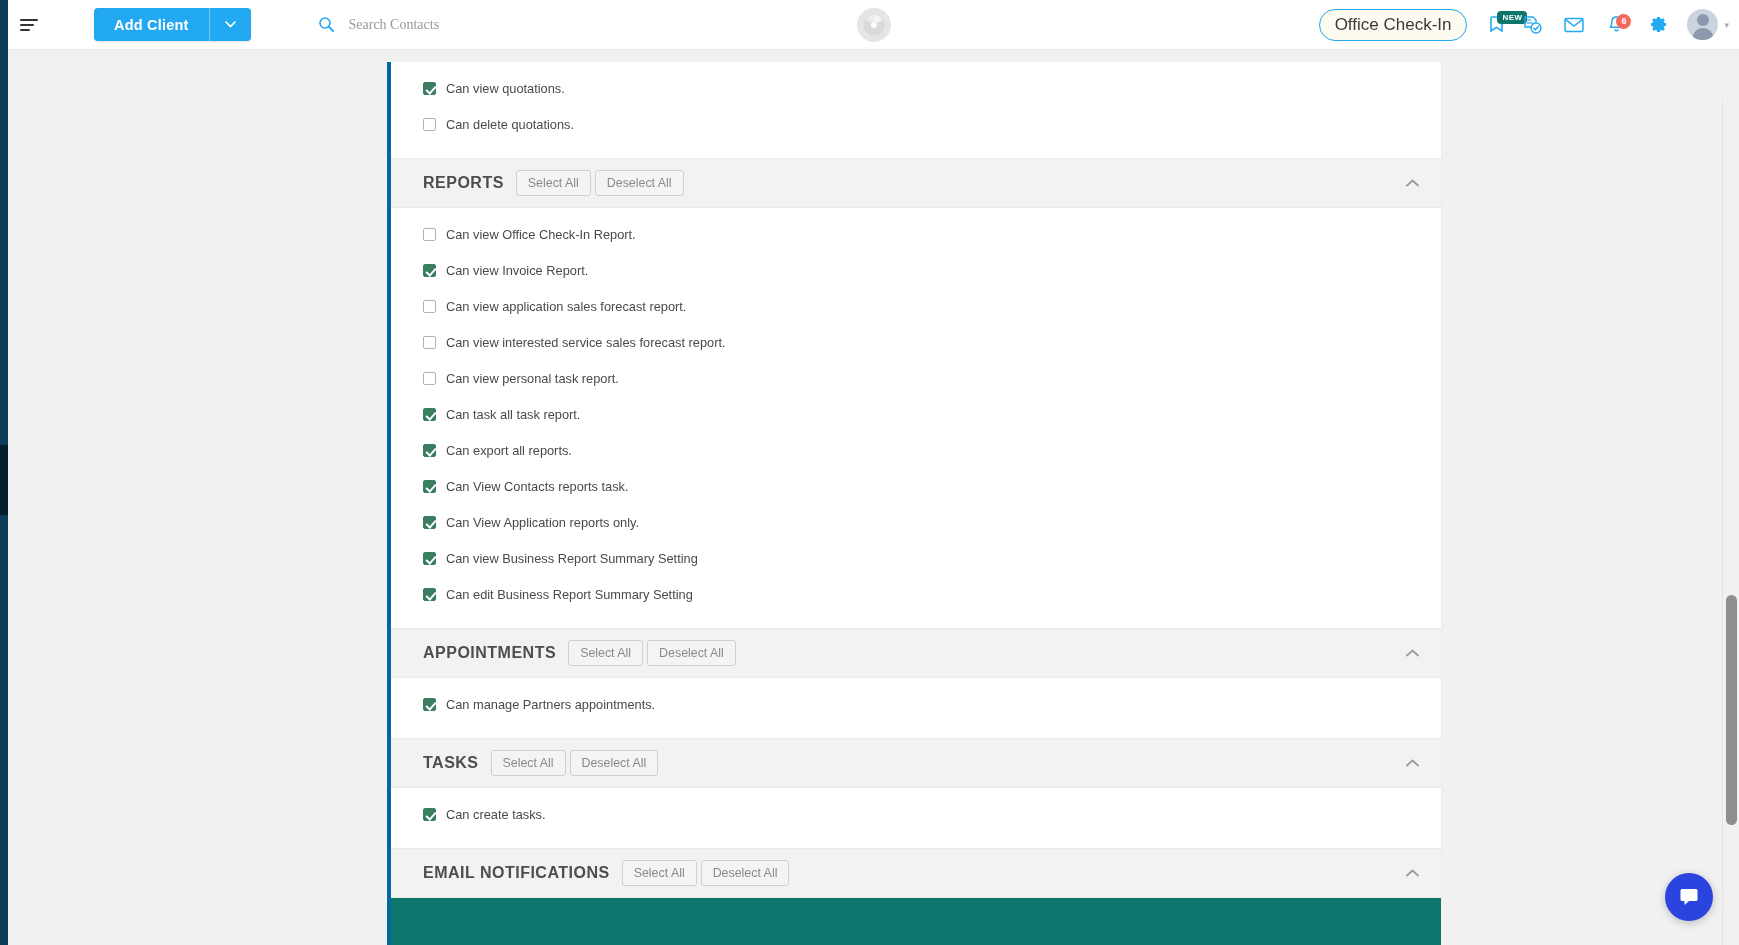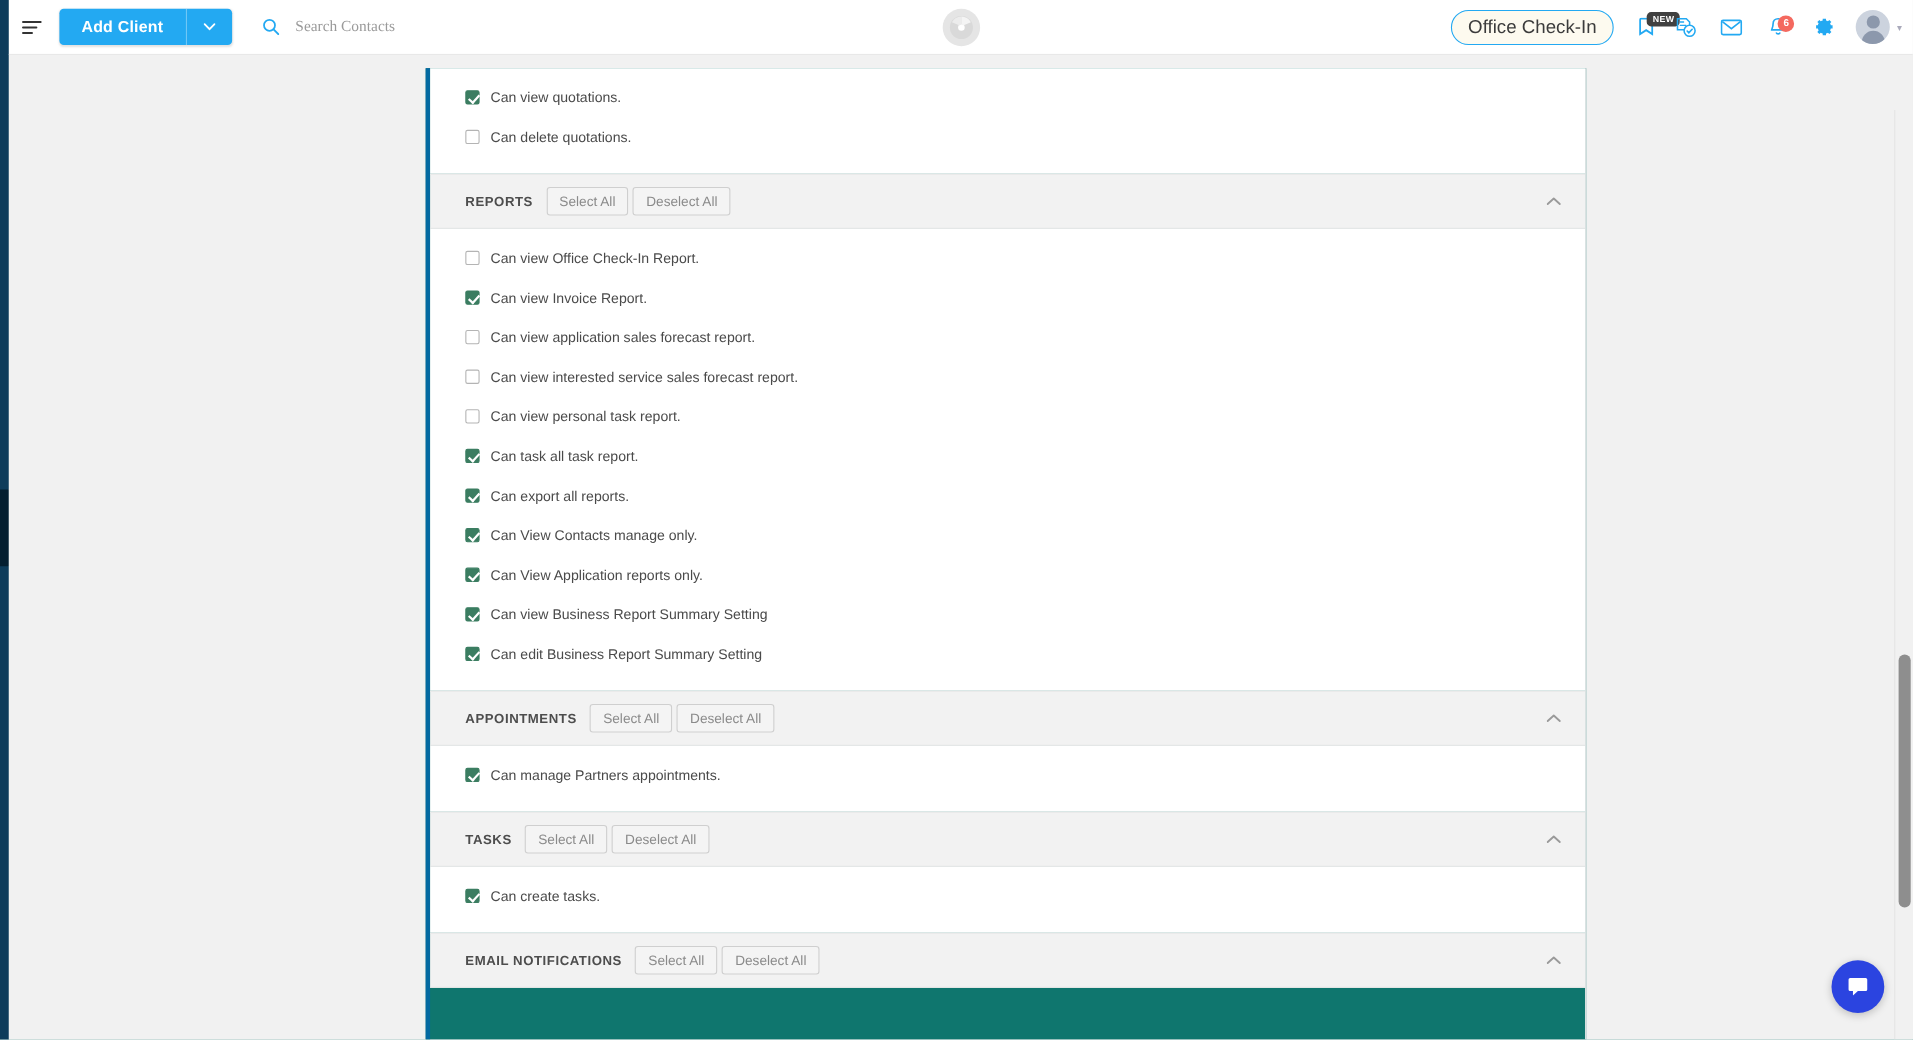--- a/index.html
+++ b/index.html
@@ -21,20 +21,21 @@
   .left-rail .seg-b { position:absolute; top:445px;left:0; width:8px; height:70px;  background:#041e30; }
   .left-rail .seg-c { position:absolute; top:515px;left:0; width:8px; height:430px; background:#0e3c5b; }
 
   
   .topbar {
     position: absolute; left: 8px; top: 0; right: 0; height: 50px;
     background: #ffffff;
     display: flex; align-items: center;
     border-bottom: 1px solid #e8e8e8;
     z-index: 20;
+    gap: 40px;
   }
   .hamburger {
     width: 42px; display:flex; align-items:center; justify-content:center;
     cursor: pointer;
   }
   .hamburger svg { display:block; }
 
   .add-client {
     display: flex; align-items: stretch; height: 33px;
     border-radius: 4px; overflow: hidden;
@@ -80,21 +81,21 @@
     font-size: 17px; padding: 5px 15px; white-space: nowrap;
     cursor: pointer; margin-right: 14px;
   }
   .ico-btn {
     position: relative; width: 34px; height: 36px;
     display: flex; align-items: center; justify-content: center;
     cursor: pointer;
   }
   .badge-new {
     position: absolute; top: 4px; left: 16px;
-    background: #404040; color: #fff; font-size: 8px; font-weight: bold;
+    background: #0f766e; color: #fff; font-size: 8px; font-weight: bold;
     padding: 2px 5px; border-radius: 4px; letter-spacing: .4px;
   }
   .badge-count {
     position: absolute; top: 7px; left: 17px;
     background: #f4695f; color: #fff; font-size: 9px; font-weight: bold;
     min-width: 15px; height: 15px; line-height: 15px; text-align: center;
     border-radius: 8px; padding: 0 3px;
   }
   .avatar {
     width: 31px; height: 31px; border-radius: 50%;
@@ -150,21 +151,21 @@
   
   .sec-head {
     display: flex; align-items: center;
     background: #f2f2f2;
     border-top: 1px solid #e9e9e9;
     border-bottom: 1px solid #e9e9e9;
     height: 50px; padding-left: 32px; padding-right: 14px;
     position: relative;
   }
   .sec-title {
-    font-size: 12px; font-weight: bold; color: #4d4d4d;
+    font-size: 16px; font-weight: bold; color: #4d4d4d;
     letter-spacing: .5px; margin-right: 12px; white-space: nowrap;
   }
   .sec-btn {
     font-family: "Liberation Sans", sans-serif;
     background: #f4f4f4; border: 1px solid #cfcfcf; border-radius: 3px;
     color: #8a8a8a; font-size: 12.4px; padding: 5px 11px;
     margin-right: 4px; cursor: pointer; white-space: nowrap;
   }
   .sec-chevron {
     position: absolute; right: 22px; top: 50%; transform: translateY(-50%);
@@ -337,21 +338,21 @@
           <div class="perm-row">
             <span class="cb on"></span>
             <span class="perm-label">Can task all task report.</span>
           </div>
           <div class="perm-row">
             <span class="cb on"></span>
             <span class="perm-label">Can export all reports.</span>
           </div>
           <div class="perm-row">
             <span class="cb on"></span>
-            <span class="perm-label">Can View Contacts manage only.</span>
+            <span class="perm-label">Can View Contacts reports task.</span>
           </div>
           <div class="perm-row">
             <span class="cb on"></span>
             <span class="perm-label">Can View Application reports only.</span>
           </div>
           <div class="perm-row">
             <span class="cb on"></span>
             <span class="perm-label">Can view Business Report Summary Setting</span>
           </div>
           <div class="perm-row">

